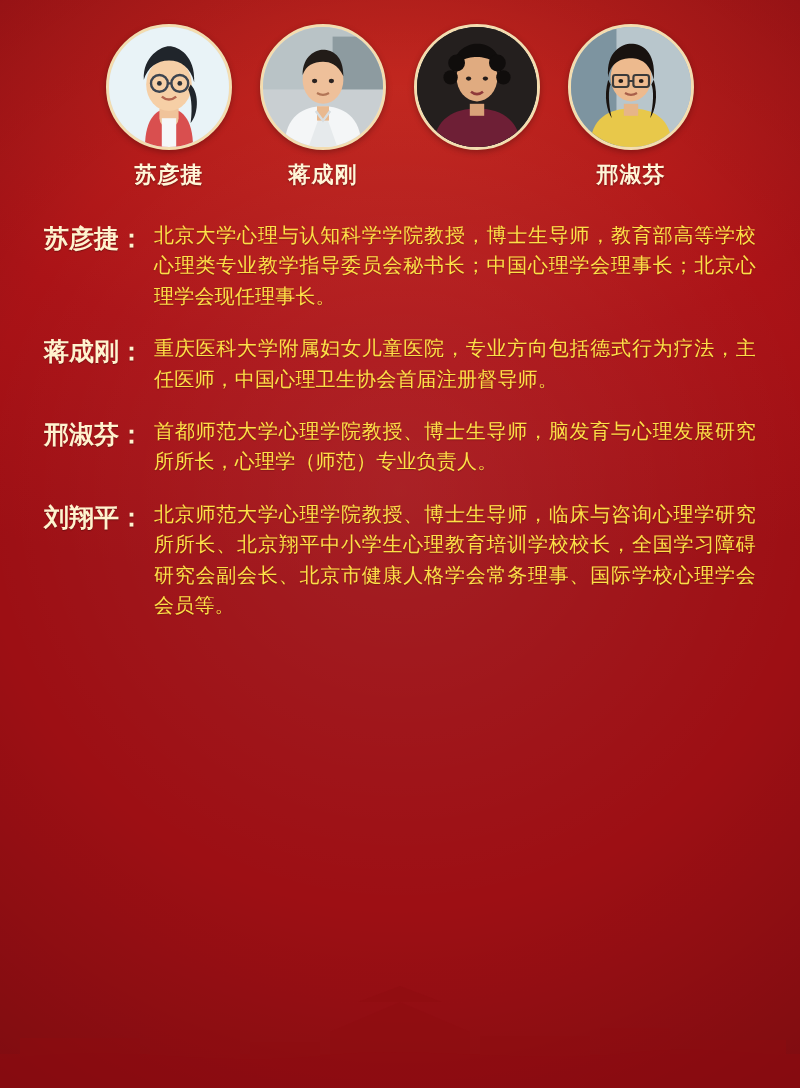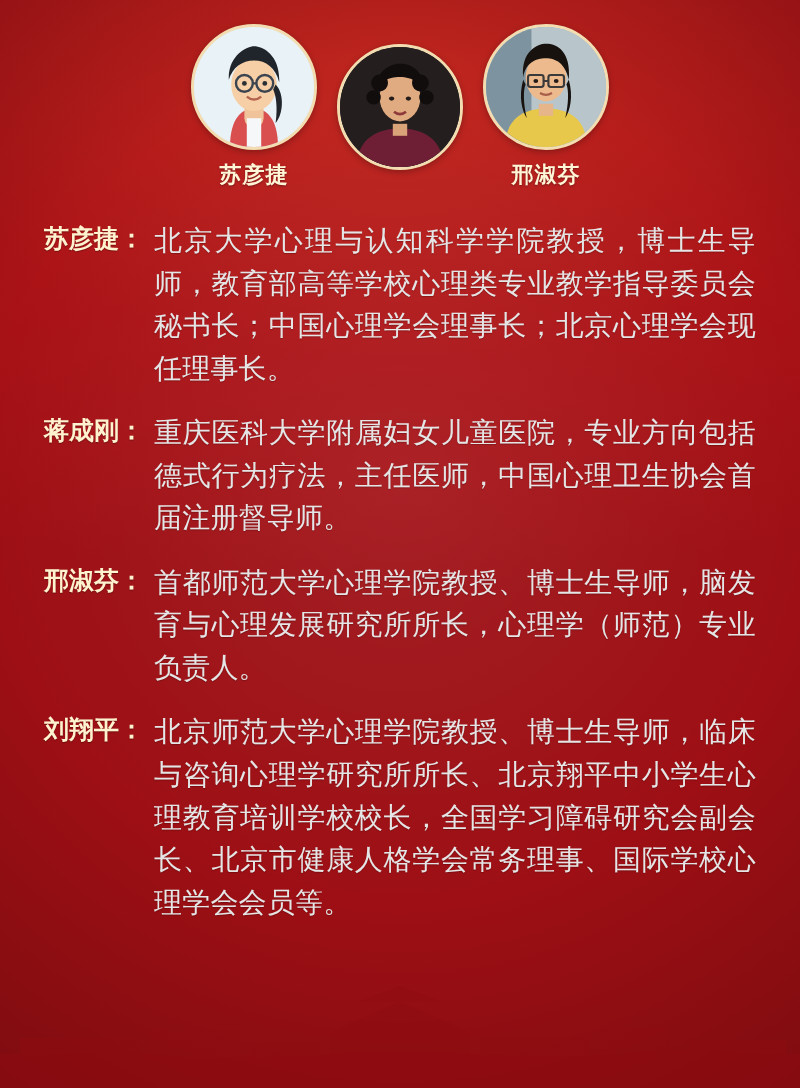--- a/index.html
+++ b/index.html
@@ -35,22 +35,22 @@
     height: 120px;
     z-index: 1;
     opacity: 0.55;
   }
   .content { position: relative; z-index: 3; }
 
   
   .avatar-row {
     display: flex;
     justify-content: center;
-    align-items: center;
-    gap: 14px;
+    align-items: flex-start;
+    gap: 22px;
     padding: 24px 26px 0 26px;
   }
   .person { width: 132px; text-align: center; }
   .avatar {
     width: 126px; height: 126px;
     margin: 0 auto;
     border-radius: 50%;
     border: 3px solid #f3ddb0;
     overflow: hidden;
     position: relative;
@@ -83,23 +83,23 @@
     padding-right: 10px;
     font-size: 25px;
     font-weight: bold;
     color: #fff3cf;
     line-height: 1.52;
     white-space: nowrap;
     text-shadow: 0 1px 1px rgba(0,0,0,0.3);
   }
   .bio-text {
     flex: 1 1 auto;
-    font-size: 28px;
+    font-size: 20px;
     line-height: 1.52;
-    color: #e5e5e5;
+    color: #fde047;
     text-align: justify;
     text-justify: inter-character;
     letter-spacing: 0.2px;
     text-shadow: 0 1px 1px rgba(0,0,0,0.22);
   }
 </style>
 </head>
 <body>
 
 <div class="bg"></div>
@@ -139,20 +139,39 @@
           <line x1="49" y1="47" x2="52" y2="47" stroke="#3c4450" stroke-width="2"></line>
           <circle cx="42" cy="47" r="2" fill="#2a2f36"></circle>
           <circle cx="59" cy="47" r="2" fill="#2a2f36"></circle>
           <path d="M44 58 q6 5 12 0" stroke="#b5654f" stroke-width="2" fill="none"></path>
           <rect x="44" y="76" width="12" height="24" fill="#f5f7f8"></rect>
         </svg>
       </div>
       <div class="person-name">苏彦捷</div>
     </div>
 
+    <div class="person">
+      <div class="avatar">
+        <svg viewBox="0 0 100 100">
+          <rect width="100" height="100" fill="#c9cfd2"></rect>
+          <rect x="0" y="0" width="100" height="52" fill="#b9c3c6"></rect>
+          <rect x="58" y="8" width="42" height="44" fill="#8d9ba0"></rect>
+          <path d="M18 100 C18 74 34 66 50 66 C66 66 82 74 82 100 Z" fill="#f4f6f7"></path>
+          <path d="M50 66 L38 100 L62 100 Z" fill="#e6eaec"></path>
+          <rect x="45" y="66" width="10" height="12" fill="#e9b98f"></rect>
+          <ellipse cx="50" cy="44" rx="17" ry="20" fill="#eec09a"></ellipse>
+          <path d="M33 40 C33 24 44 19 50 19 C58 19 67 24 67 41 C62 31 56 29 50 29 C42 29 36 32 33 40 Z" fill="#221c18"></path>
+          <ellipse cx="43" cy="45" rx="2.2" ry="1.8" fill="#2a2220"></ellipse>
+          <ellipse cx="57" cy="45" rx="2.2" ry="1.8" fill="#2a2220"></ellipse>
+          <path d="M45 55 q5 3 10 0" stroke="#b27556" stroke-width="1.8" fill="none"></path>
+          <path d="M44 70 l6 8 l6 -8" stroke="#d7dde0" stroke-width="2" fill="none"></path>
+        </svg>
+      </div>
+      <div class="person-name">蒋成刚</div>
+    </div>
 
     <div class="person">
       <div class="avatar">
         <svg viewBox="0 0 100 100">
           <rect width="100" height="100" fill="#1e1a1a"></rect>
           <rect x="0" y="0" width="100" height="100" fill="#241f1e"></rect>
           <path d="M14 100 C14 76 32 68 50 68 C68 68 86 76 86 100 Z" fill="#6e1f36"></path>
           <rect x="44" y="64" width="12" height="10" fill="#d9a279"></rect>
           <ellipse cx="50" cy="42" rx="17" ry="20" fill="#e0ab80"></ellipse>
           <path d="M30 40 C28 20 42 14 50 14 C60 14 72 20 70 42 C70 30 60 25 50 25 C40 25 31 29 30 40 Z" fill="#100d0c"></path>

